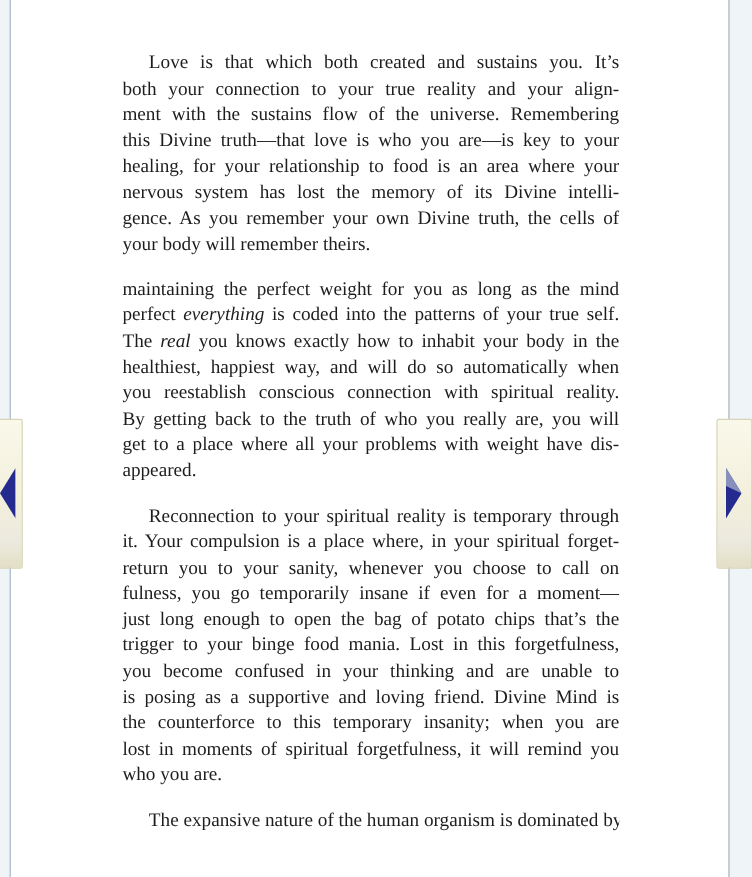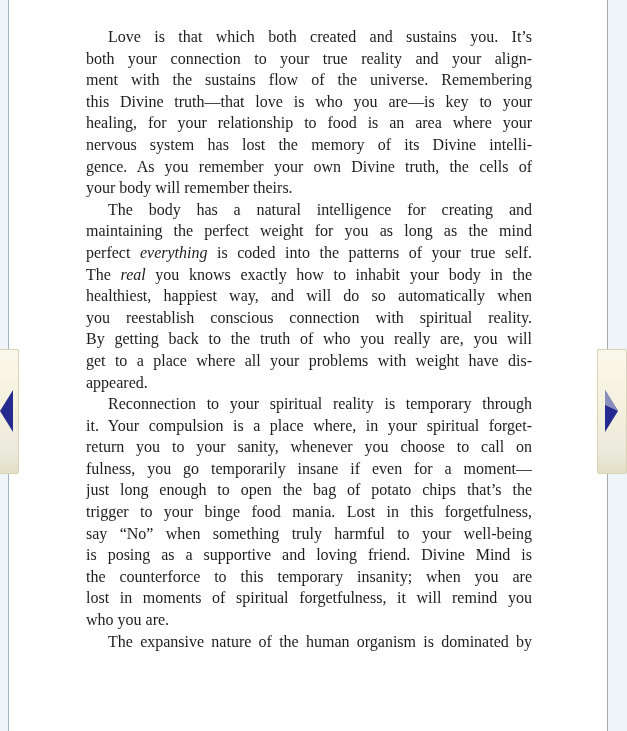--- a/index.html
+++ b/index.html
@@ -25,21 +25,21 @@
     background: #ffffff;
     border-left: 1px solid #a3b3c4;
     border-right: 1px solid #a8acb0;
   }
   .page-text {
     padding: 26px 75px 0 77px;
     font-size: 16px;
     line-height: 21.6px;
     color: #1d1d1d;
   }
-  .para { margin: 0; }
+  .para { margin: 16px; }
   .line {
     text-align: justify;
     text-align-last: justify;
     white-space: nowrap;
     overflow: hidden;
     height: 21.6px;
   }
   .line.first { padding-left: 22px; }
   .line.lastline { text-align-last: left; }
   .line i { }
@@ -78,38 +78,37 @@
           <div class="line first"><span>Love is that which both created and sustains you. It’s</span></div>
           <div class="line"><span>both your connection to your true reality and your align-</span></div>
           <div class="line"><span>ment with the sustains flow of the universe. Remembering</span></div>
           <div class="line"><span>this Divine truth—that love is who you are—is key to your</span></div>
           <div class="line"><span>healing, for your relationship to food is an area where your</span></div>
           <div class="line"><span>nervous system has lost the memory of its Divine intelli-</span></div>
           <div class="line"><span>gence. As you remember your own Divine truth, the cells of</span></div>
           <div class="line lastline"><span>your body will remember theirs.</span></div>
         </div>
         <div class="para">
-          <div class="line first"><span>The body has a natural intelligence for creating and</span></div>
           <div class="line"><span>maintaining the perfect weight for you as long as the mind</span></div>
           <div class="line"><span>perfect </span><i>everything</i><span> is coded into the patterns of your true self.</span></div>
           <div class="line"><span>The </span><i>real</i><span> you knows exactly how to inhabit your body in the</span></div>
           <div class="line"><span>healthiest, happiest way, and will do so automatically when</span></div>
           <div class="line"><span>you reestablish conscious connection with spiritual reality.</span></div>
           <div class="line"><span>By getting back to the truth of who you really are, you will</span></div>
           <div class="line"><span>get to a place where all your problems with weight have dis-</span></div>
           <div class="line lastline"><span>appeared.</span></div>
         </div>
         <div class="para">
           <div class="line first"><span>Reconnection to your spiritual reality is temporary through</span></div>
           <div class="line"><span>it. Your compulsion is a place where, in your spiritual forget-</span></div>
           <div class="line"><span>return you to your sanity, whenever you choose to call on</span></div>
           <div class="line"><span>fulness, you go temporarily insane if even for a moment—</span></div>
           <div class="line"><span>just long enough to open the bag of potato chips that’s the</span></div>
           <div class="line"><span>trigger to your binge food mania. Lost in this forgetfulness,</span></div>
-          <div class="line"><span>say “No” when something truly harmful to your well-being</span></div>
+          <div class="line"><span>you become confused in your thinking and are unable to</span></div>
           <div class="line"><span>is posing as a supportive and loving friend. Divine Mind is</span></div>
           <div class="line"><span>the counterforce to this temporary insanity; when you are</span></div>
           <div class="line"><span>lost in moments of spiritual forgetfulness, it will remind you</span></div>
           <div class="line lastline"><span>who you are.</span></div>
         </div>
         <div class="para">
           <div class="line first"><span>The expansive nature of the human organism is dominated by</span></div>
         </div>
       </div>
   </div>

